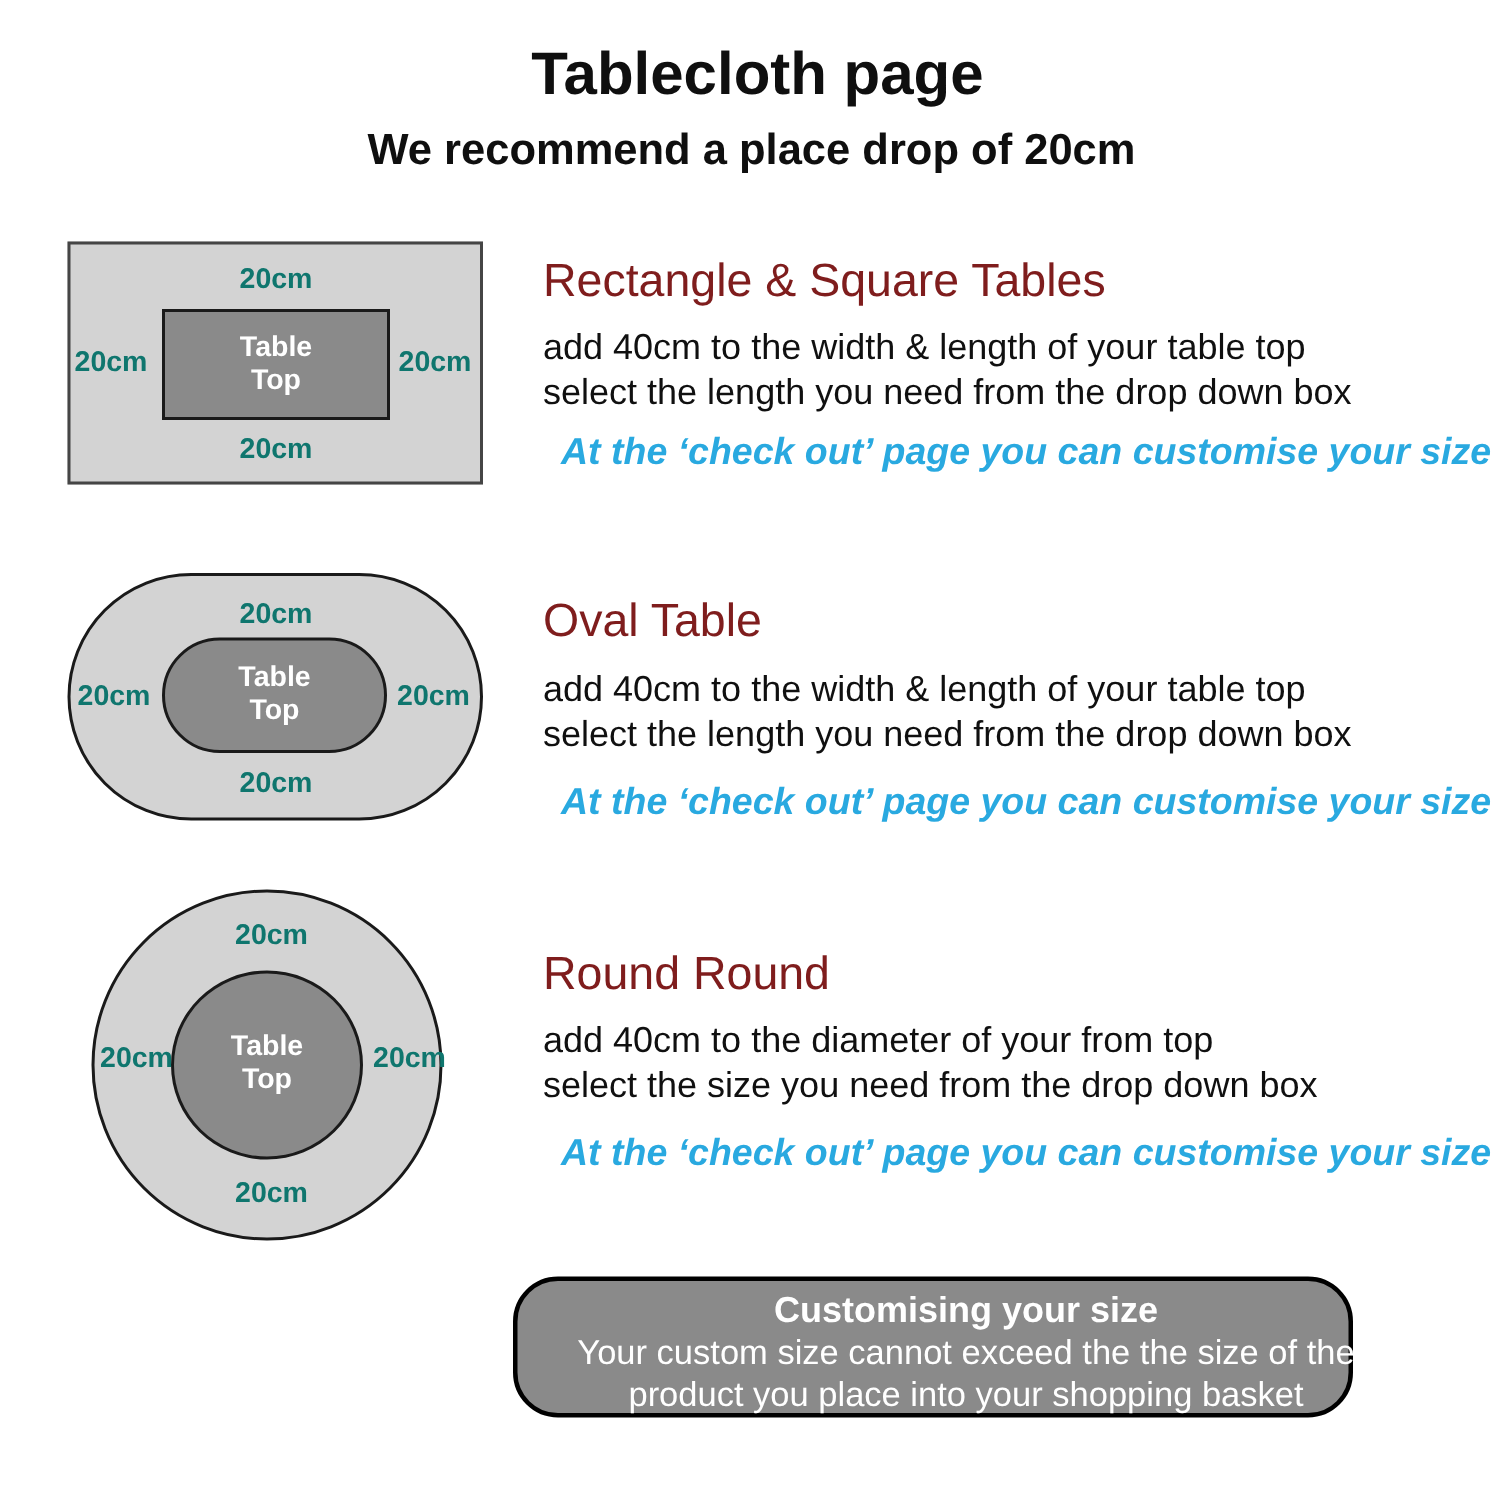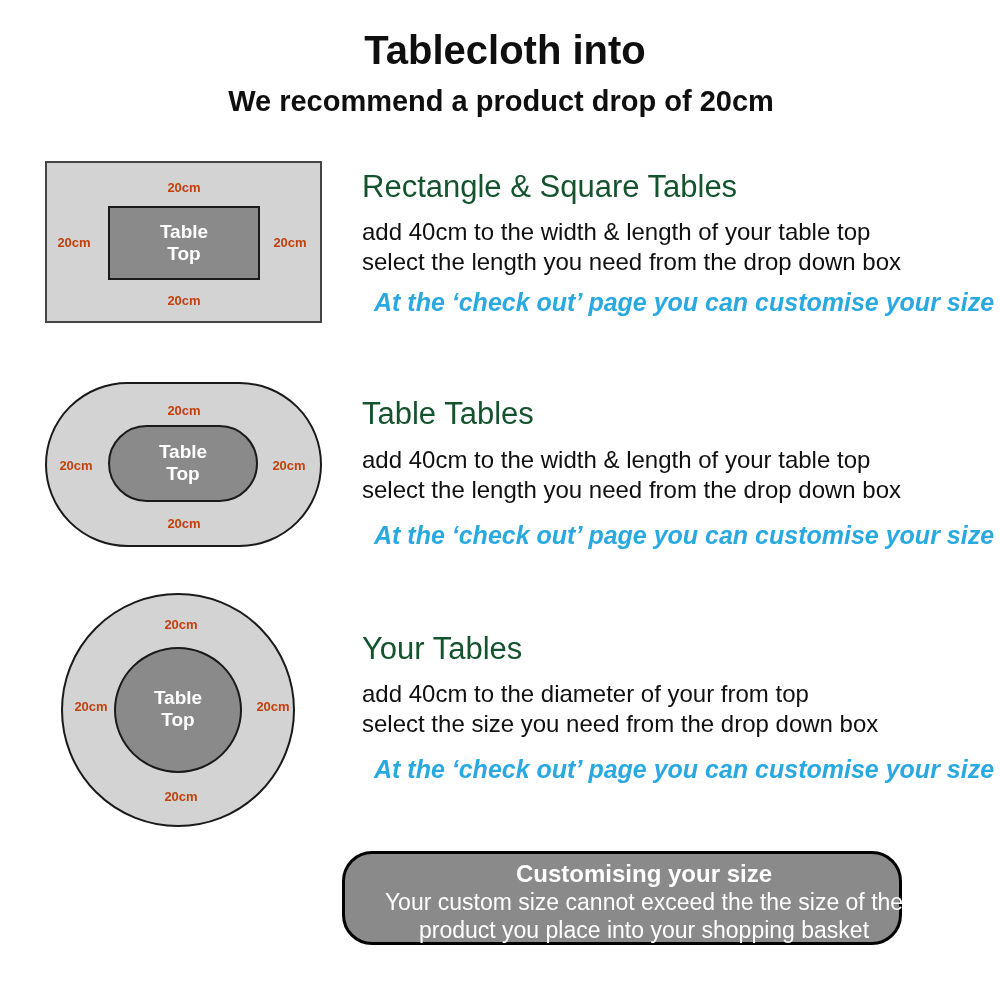--- a/index.html
+++ b/index.html
@@ -15,41 +15,41 @@
   .page-subtitle{font-size:29px;font-weight:bold;color:#0f0f0f;}
 
   .diagram{position:absolute;}
   .cloth{position:absolute;left:0;top:0;right:0;bottom:0;background:#d3d3d3;box-sizing:border-box;}
   .cloth.rect{border:2px solid #454545;}
   .cloth.oval{border:2px solid #1a1a1a;border-radius:999px;}
   .cloth.round{border:2px solid #1a1a1a;border-radius:50%;}
   .tabletop{position:absolute;background:#8a8a8a;box-sizing:border-box;border:2px solid #1a1a1a;}
   .tabletop.oval{border-radius:999px;}
   .tabletop.round{border-radius:50%;}
-  .drop-label{font-size:13px;font-weight:bold;color:#c2410c;}
+  .drop-label{font-size:19px;font-weight:bold;color:#0f766e;}
   .tabletop-label{font-size:19px;font-weight:bold;color:#ffffff;line-height:22px;text-align:center;}
 
-  .section-heading{font-size:31px;color:#14532d;}
+  .section-heading{font-size:31px;color:#7f1d1d;}
   .section-body{font-size:24px;color:#101010;}
   .section-note{font-size:25px;font-weight:bold;font-style:italic;color:#29a9e0;margin-left:12px;}
 
   .footer-box{
     position:absolute;left:342px;top:851px;width:560px;height:94px;
     background:#8a8a8a;border:3px solid #000000;border-radius:30px;box-sizing:border-box;
   }
   .footer-heading{font-size:24px;font-weight:bold;color:#ffffff;}
   .footer-line{font-size:23px;color:#ffffff;}
 </style>
 </head>
 <body>
 
 <div id="canvas">
 
-  <div class="abs cc page-title" style="left:505px;top:50px">Tablecloth into</div>
-  <div class="abs cc page-subtitle" style="left:501px;top:101px">We recommend a product drop of 20cm</div>
+  <div class="abs cc page-title" style="left:505px;top:50px">Tablecloth page</div>
+  <div class="abs cc page-subtitle" style="left:501px;top:101px">We recommend a place drop of 20cm</div>
 
   <div class="diagram" style="left:45px;top:161px;width:277px;height:162px">
     <div class="cloth rect"></div>
     <div class="tabletop" style="left:63px;top:45px;width:152px;height:74px"></div>
     <div class="abs cc tabletop-label" style="left:139px;top:82px">
       <div>Table</div>
       <div>Top</div>
     </div>
     <div class="abs cc drop-label" style="left:139px;top:26px">20cm</div>
     <div class="abs cc drop-label" style="left:139px;top:139px">20cm</div>
@@ -68,39 +68,39 @@
     <div class="abs cc tabletop-label" style="left:138px;top:81px">
       <div>Table</div>
       <div>Top</div>
     </div>
     <div class="abs cc drop-label" style="left:139px;top:28px">20cm</div>
     <div class="abs cc drop-label" style="left:139px;top:141px">20cm</div>
     <div class="abs cc drop-label" style="left:31px;top:83px">20cm</div>
     <div class="abs cc drop-label" style="left:244px;top:83px">20cm</div>
   </div>
 
-  <div class="abs ly section-heading" style="left:362px;top:414px">Table Tables</div>
+  <div class="abs ly section-heading" style="left:362px;top:414px">Oval Table</div>
   <div class="abs ly section-body" style="left:362px;top:460px">add 40cm to the width &amp; length of your table top</div>
   <div class="abs ly section-body" style="left:362px;top:490px">select the length you need from the drop down box</div>
   <div class="abs ly section-note" style="left:362px;top:535px">At the ‘check out’ page you can customise your size</div>
 
   <div class="diagram" style="left:61px;top:593px;width:234px;height:234px">
     <div class="cloth round"></div>
     <div class="tabletop round" style="left:53px;top:54px;width:128px;height:126px"></div>
     <div class="abs cc tabletop-label" style="left:117px;top:116px">
       <div>Table</div>
       <div>Top</div>
     </div>
     <div class="abs cc drop-label" style="left:120px;top:31px">20cm</div>
     <div class="abs cc drop-label" style="left:120px;top:203px">20cm</div>
     <div class="abs cc drop-label" style="left:30px;top:113px">20cm</div>
     <div class="abs cc drop-label" style="left:212px;top:113px">20cm</div>
   </div>
 
-  <div class="abs ly section-heading" style="left:362px;top:649px">Your Tables</div>
+  <div class="abs ly section-heading" style="left:362px;top:649px">Round Round</div>
   <div class="abs ly section-body" style="left:362px;top:694px">add 40cm to the diameter of your from top</div>
   <div class="abs ly section-body" style="left:362px;top:724px">select the size you need from the drop down box</div>
   <div class="abs ly section-note" style="left:362px;top:769px">At the ‘check out’ page you can customise your size</div>
 
   <div class="footer-box">
     <div class="abs cc footer-heading" style="left:299px;top:20px">Customising your size</div>
     <div class="abs cc footer-line" style="left:299px;top:76px">product you place into your shopping basket</div>
     <div class="abs cc footer-line" style="left:299px;top:48px">Your custom size cannot exceed the the size of the</div>
   </div>
 

